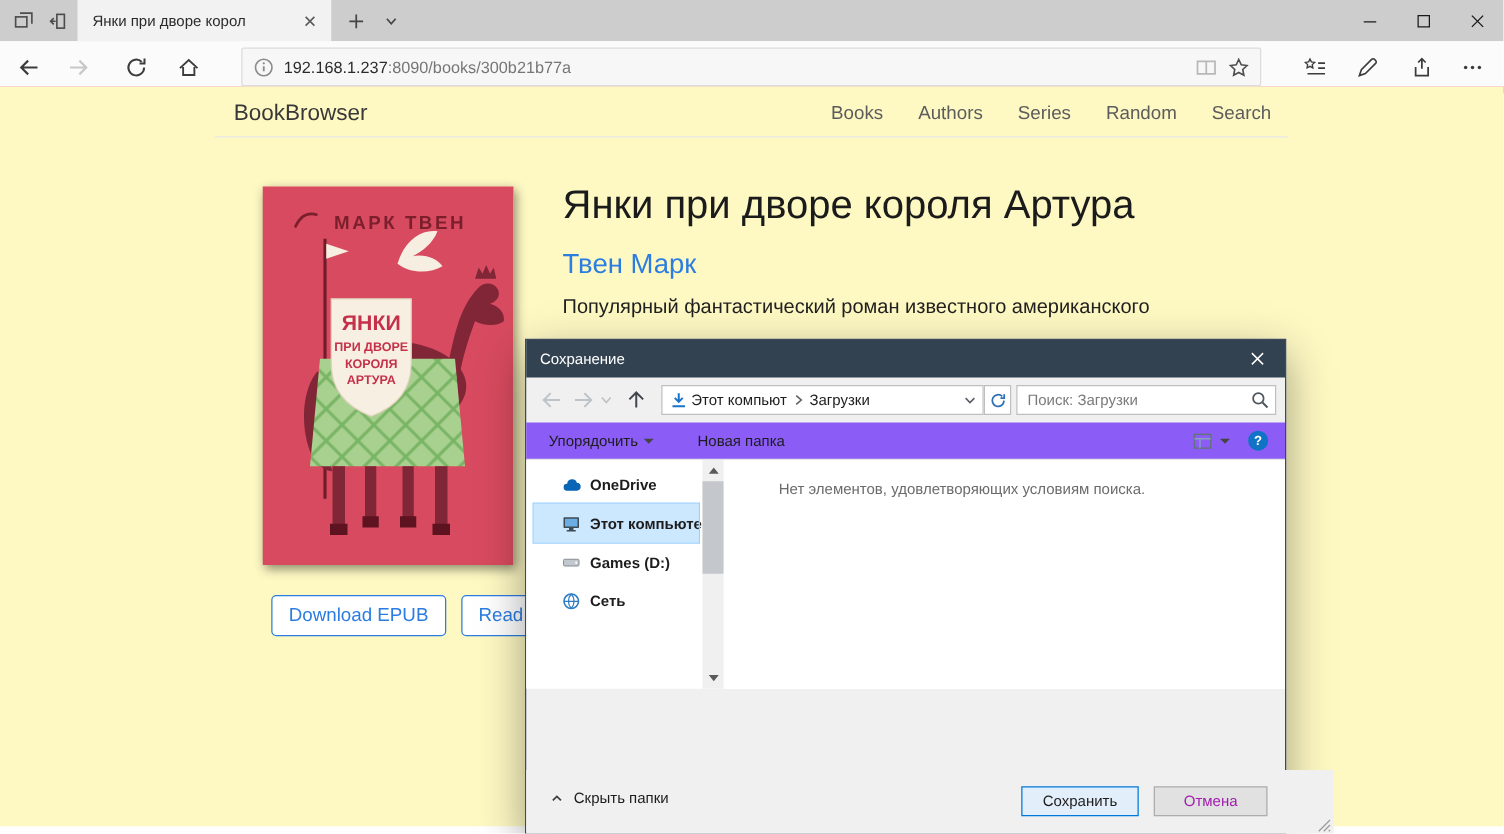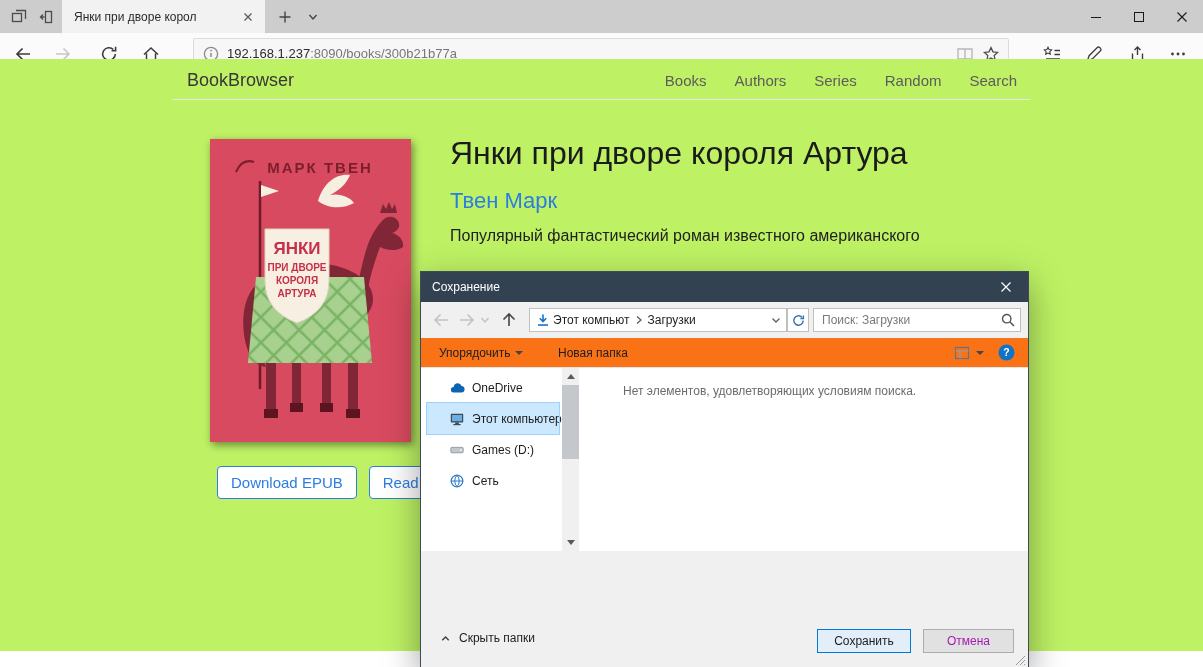--- a/index.html
+++ b/index.html
@@ -22,21 +22,21 @@
   .addressbar{position:absolute;left:193px;top:5px;width:816px;height:31px;background:#f7f7f7;border:1px solid #dcdcdc;
               border-radius:2px;box-sizing:border-box;display:flex;align-items:center;padding:0 8px;gap:7px;}
   .url{font-size:13px;white-space:nowrap;}
   .url-host{color:#2b2b2b;}
   .url-path{color:#767676;}
   .ab-spacer{flex:1;}
   .right-icons{position:absolute;right:4px;top:0;height:42px;display:flex;}
   .ri{width:42px;height:42px;display:flex;align-items:center;justify-content:center;}
 
   
-  .page{position:absolute;left:0;top:59px;width:100%;height:592px;background:#bef264;}
+  .page{position:absolute;left:0;top:69px;width:100%;height:592px;background:#fef9c3;}
   .page-inner{position:absolute;left:172px;top:0;width:858px;height:100%;}
   .site-header{position:absolute;left:0;top:0;width:100%;height:41px;border-bottom:1px solid #e7e7e7;box-sizing:border-box;}
   .brand{position:absolute;left:15px;top:11px;font-size:18px;color:#383838;}
   .site-nav{position:absolute;right:13px;top:13px;display:flex;gap:28px;}
   .site-nav a{font-size:15px;color:#5c5c5c;text-decoration:none;cursor:pointer;}
 
   .cover{position:absolute;left:38px;top:80px;width:201px;height:303px;box-shadow:2px 3px 8px rgba(0,0,0,.45);}
   .book-title{position:absolute;left:278px;top:76px;font-size:32px;color:#1b1b1b;white-space:nowrap;}
   .book-author{position:absolute;left:278px;top:129px;font-size:22px;color:var(--c-link,#2b7de1);cursor:pointer;}
   .book-desc{position:absolute;left:278px;top:168px;font-size:16px;color:#212121;max-width:575px;white-space:nowrap;}
@@ -57,47 +57,47 @@
               box-sizing:border-box;display:flex;align-items:center;padding:0 3px 0 5px;gap:2px;}
   .crumb{font-size:12px;color:#1d1d1d;white-space:nowrap;cursor:pointer;}
   .dlg-refresh{position:absolute;left:366px;top:6px;width:22px;height:24px;background:#fff;border:1px solid #bfbfbf;
                box-sizing:border-box;display:flex;align-items:center;justify-content:center;}
   .searchbox{position:absolute;left:392px;top:6px;width:208px;height:24px;background:#fff;border:1px solid #bfbfbf;
              box-sizing:border-box;display:flex;align-items:center;padding:0 4px 0 6px;}
   .searchbox input{flex:1;border:none;outline:none;background:transparent;font-size:12px;color:#444;
                    font-family:inherit;min-width:0;}
   .searchbox input::placeholder{color:#7a7a7a;opacity:1;}
 
-  .dlg-toolbar{position:absolute;left:0;top:66px;width:100%;height:30px;background:#f97316;border-bottom:1px solid #e3e5e8;box-sizing:border-box;}
+  .dlg-toolbar{position:absolute;left:0;top:66px;width:100%;height:30px;background:#8b5cf6;border-bottom:1px solid #e3e5e8;box-sizing:border-box;}
   .tbar-item{position:absolute;top:0;height:29px;display:flex;align-items:center;gap:5px;font-size:12px;color:#1d1d1d;cursor:pointer;}
   .caret-down{width:0;height:0;border-left:4px solid transparent;border-right:4px solid transparent;border-top:4px solid #454545;}
 
   .dlg-body{position:absolute;left:0;top:96px;width:100%;height:183px;background:#fff;}
   .sidebar{position:absolute;left:0;top:0;width:141px;height:183px;padding-top:4px;box-sizing:border-box;}
   .side-item{position:relative;height:31px;margin:0 3px 0 6px;display:flex;align-items:center;gap:7px;
-             padding-left:22px;font-size:12px;color:#1d1d1d;cursor:pointer;box-sizing:border-box;white-space:nowrap;}
+             padding-left:22px;font-size:12px;color:#1d1d1d;cursor:pointer;box-sizing:border-box;white-space:nowrap;font-weight:bold;}
   .side-item.selected{background:var(--c-selection,#cce8ff);outline:1px solid #9cd1ff;}
   .scrollbar{position:absolute;left:141px;top:0;width:17px;height:183px;background:#f0f0f0;}
   .sb-btn{position:absolute;left:0;width:17px;height:17px;display:flex;align-items:center;justify-content:center;}
   .tri-up{width:0;height:0;border-left:4px solid transparent;border-right:4px solid transparent;border-bottom:5px solid #5a5a5a;}
   .tri-down{width:0;height:0;border-left:4px solid transparent;border-right:4px solid transparent;border-top:5px solid #5a5a5a;}
   .sb-thumb{position:absolute;left:0;top:17px;width:17px;height:74px;background:#c4c7cb;}
   .file-area{position:absolute;left:158px;top:0;right:0;height:183px;background:#fff;}
   .empty-msg{position:absolute;left:44px;top:16px;font-size:12px;color:#6b6b6b;}
 
   .dlg-fields{position:absolute;left:0;top:279px;width:100%;height:65px;background:#f0f0f0;border-top:1px solid #dfdfdf;box-sizing:border-box;}
   .field-label{position:absolute;left:0;width:118px;height:23px;line-height:23px;font-size:12px;color:#1d1d1d;text-align:right;}
   .combo{position:absolute;left:125px;right:7px;height:23px;box-sizing:border-box;display:flex;align-items:center;}
   .name-combo{background:#fff;border:1px solid #0067b8;}
   .name-combo input{flex:1;border:none;outline:none;font-size:12px;color:#1d1d1d;font-family:inherit;padding:0 0 0 6px;background:transparent;min-width:0;}
   .type-combo{background:#f2f2f2;border:1px solid #8a8a8a;}
   .type-combo .combo-text{flex:1;font-size:12px;color:#1d1d1d;padding-left:6px;white-space:nowrap;overflow:hidden;}
   .combo-chevron{width:20px;height:100%;display:flex;align-items:center;justify-content:center;}
 
-  .dlg-footer{position:absolute;left:0;top:344px;width:100%;height:52px;background:#f0f0f0;}
+  .dlg-footer{position:absolute;left:0;top:344px;width:100%;height:52px;background:#f0f0f0;padding-left:39px;}
   .hide-folders{position:absolute;left:18px;top:15px;display:flex;align-items:center;gap:7px;font-size:12px;color:#1d1d1d;cursor:pointer;}
   .dlg-btn{position:absolute;top:13px;height:24px;font-size:12px;font-family:inherit;cursor:pointer;box-sizing:border-box;}
   .save-btn{left:396px;width:94px;background:#e2eefa;border:1px solid var(--c-accent,#0078d7);color:#1d1d1d;}
   .cancel-btn{left:502px;width:91px;background:#e1e1e1;border:1px solid #adadad;color:#a21caf;}
   .grip{position:absolute;right:2px;bottom:2px;}
 </style>
 </head>
 <body>
 
 <div class="screen">

